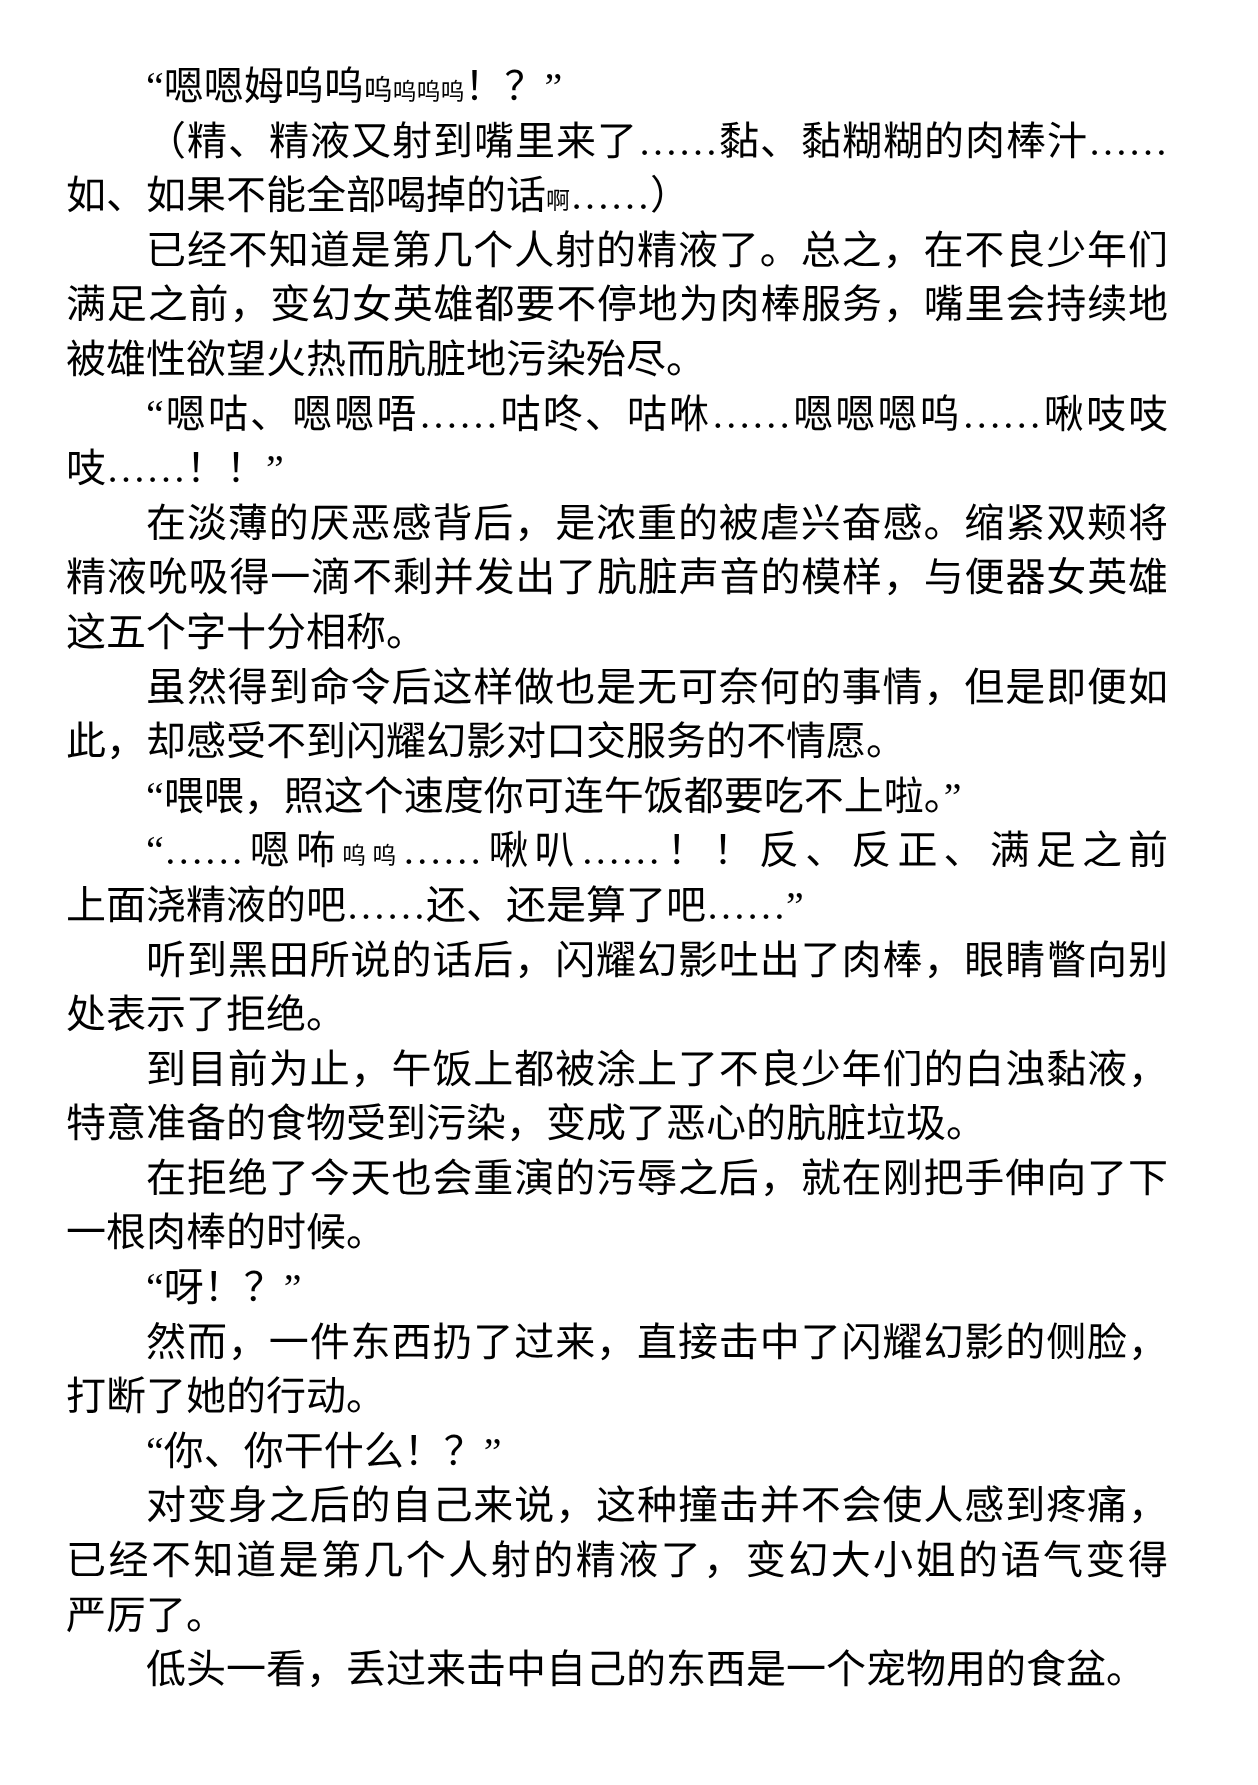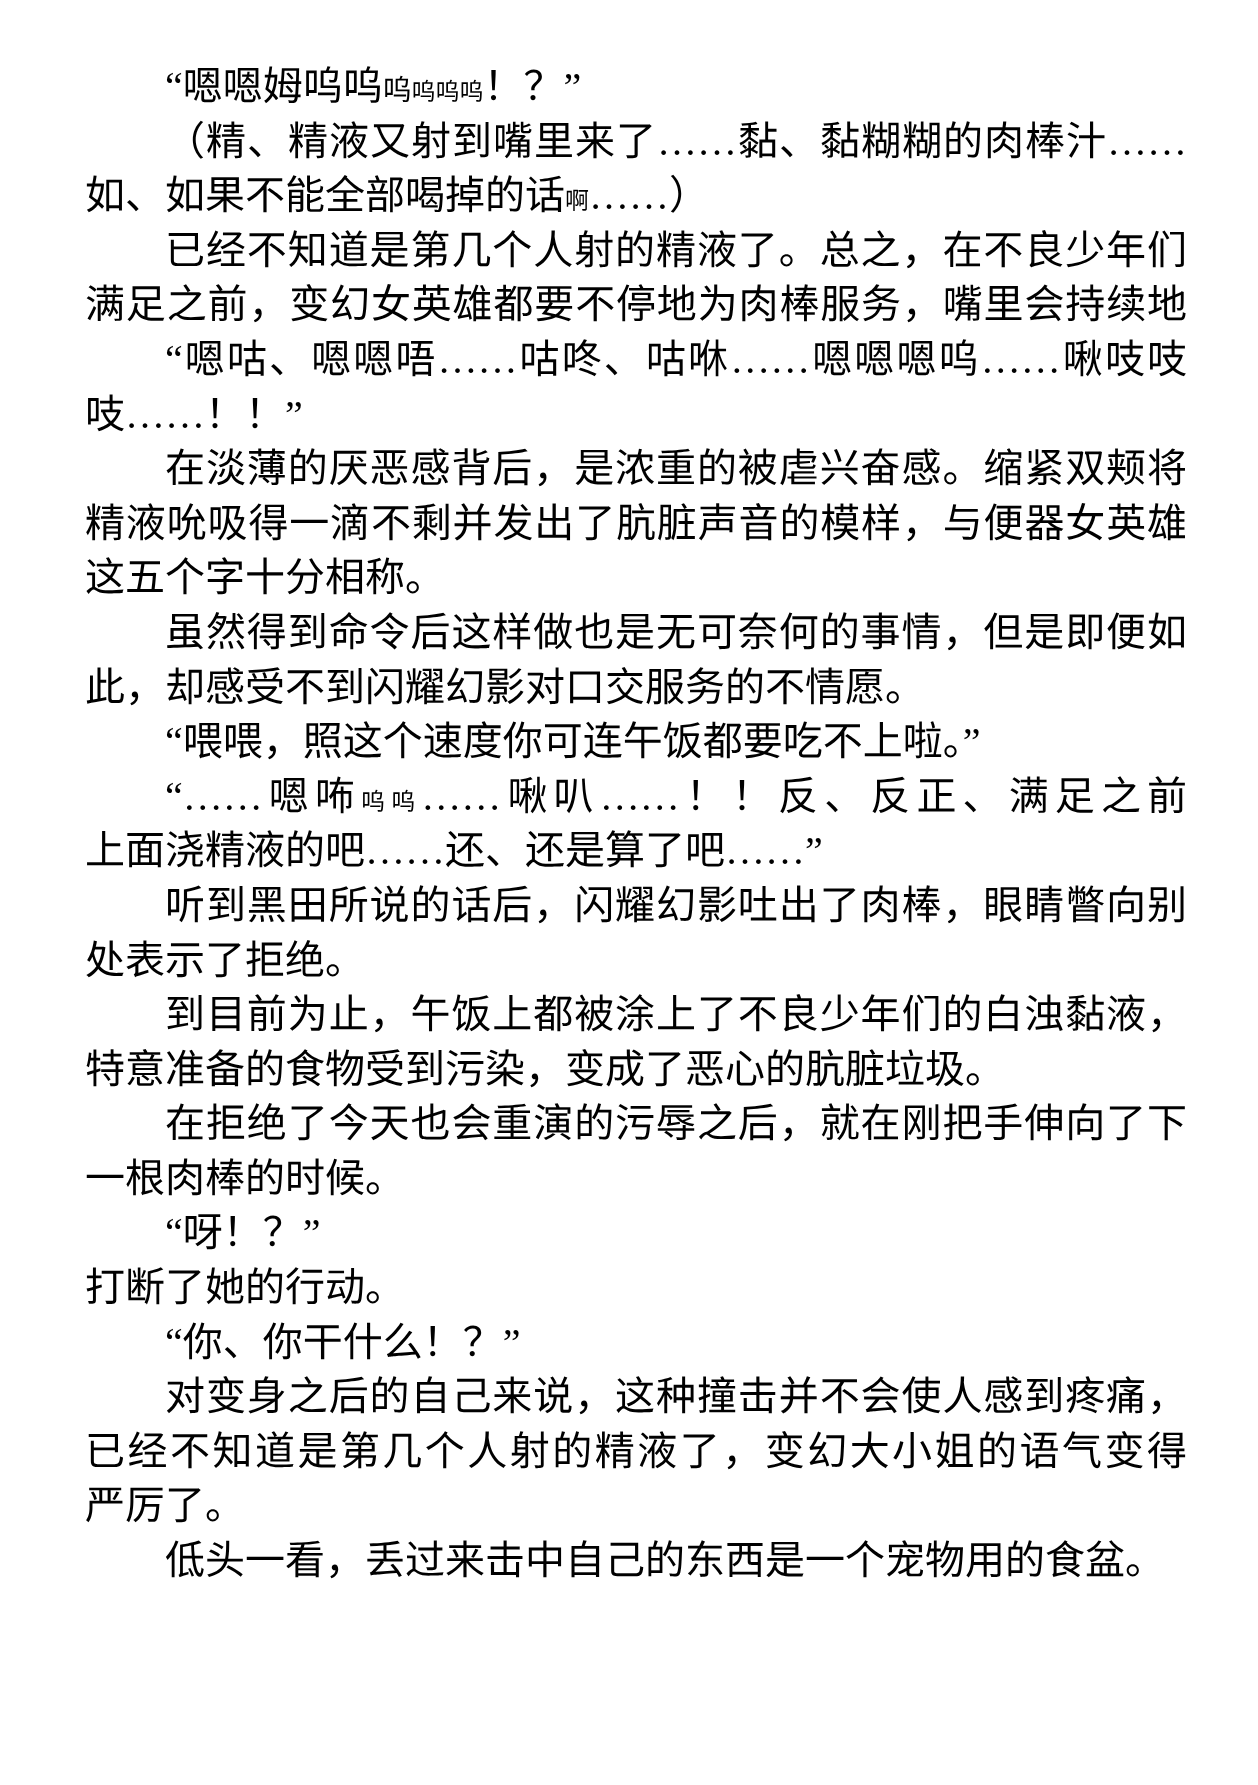--- a/index.html
+++ b/index.html
@@ -16,21 +16,20 @@
     box-sizing: border-box;
     width: 1258px;
     height: 1785px;
     padding: 60px 90px 0 66px;
     background: #ffffff;
     color: #000000;
     font-family: "Liberation Serif", "DejaVu Serif", serif;
   }
   .text-body {
     width: 100%;
-    margin-left: 19px;
   }
   .para {
     margin: 0;
     padding: 0;
   }
   .line {
     font-size: 40px;
     line-height: 54.6px;
     height: 54.6px;
     white-space: nowrap;
@@ -61,20 +60,21 @@
       <div class="para">
         <div class="line indent"><span class="seg">“嗯嗯姆呜呜</span><span class="seg seg-m">呜</span><span class="seg seg-s">呜呜呜</span><span class="seg">！？”</span></div>
       </div>
       <div class="para">
         <div class="line indent fill"><span class="seg">（精、精液又射到嘴里来了……黏、黏糊糊的肉棒汁……</span></div>
         <div class="line"><span class="seg">如、如果不能全部喝掉的话</span><span class="seg seg-s">啊</span><span class="seg">……）</span></div>
       </div>
       <div class="para">
         <div class="line indent fill"><span class="seg">已经不知道是第几个人射的精液了。总之，在不良少年们</span></div>
         <div class="line fill"><span class="seg">满足之前，变幻女英雄都要不停地为肉棒服务，嘴里会持续地</span></div>
+        <div class="line"><span class="seg">被雄性欲望火热而肮脏地污染殆尽。</span></div>
       </div>
       <div class="para">
         <div class="line indent fill"><span class="seg">“嗯咕、嗯嗯唔……咕咚、咕咻……嗯嗯嗯呜……啾吱吱</span></div>
         <div class="line"><span class="seg">吱……！！”</span></div>
       </div>
       <div class="para">
         <div class="line indent fill"><span class="seg">在淡薄的厌恶感背后，是浓重的被虐兴奋感。缩紧双颊将</span></div>
         <div class="line fill"><span class="seg">精液吮吸得一滴不剩并发出了肮脏声音的模样，与便器女英雄</span></div>
         <div class="line"><span class="seg">这五个字十分相称。</span></div>
       </div>
@@ -98,20 +98,21 @@
         <div class="line"><span class="seg">特意准备的食物受到污染，变成了恶心的肮脏垃圾。</span></div>
       </div>
       <div class="para">
         <div class="line indent fill"><span class="seg">在拒绝了今天也会重演的污辱之后，就在刚把手伸向了下</span></div>
         <div class="line"><span class="seg">一根肉棒的时候。</span></div>
       </div>
       <div class="para">
         <div class="line indent"><span class="seg">“呀！？”</span></div>
       </div>
       <div class="para">
+        <div class="line indent fill"><span class="seg">然而，一件东西扔了过来，直接击中了闪耀幻影的侧脸，</span></div>
         <div class="line"><span class="seg">打断了她的行动。</span></div>
       </div>
       <div class="para">
         <div class="line indent"><span class="seg">“你、你干什么！？”</span></div>
       </div>
       <div class="para">
         <div class="line indent fill"><span class="seg">对变身之后的自己来说，这种撞击并不会使人感到疼痛，</span></div>
         <div class="line fill"><span class="seg">已经不知道是第几个人射的精液了，变幻大小姐的语气变得</span></div>
         <div class="line"><span class="seg">严厉了。</span></div>
       </div>

